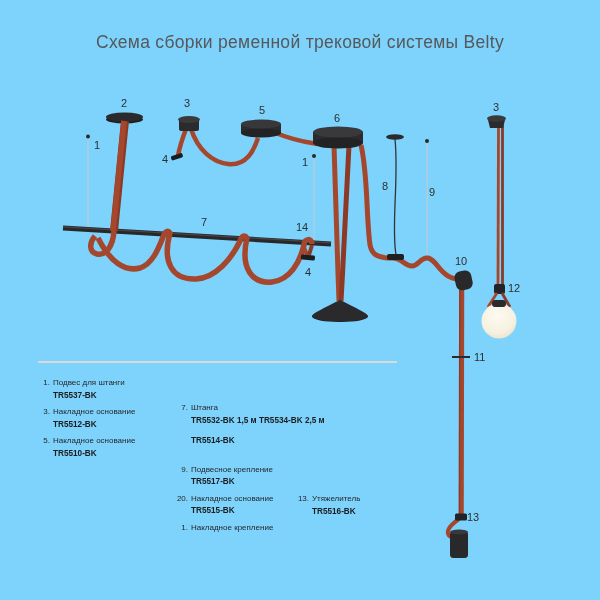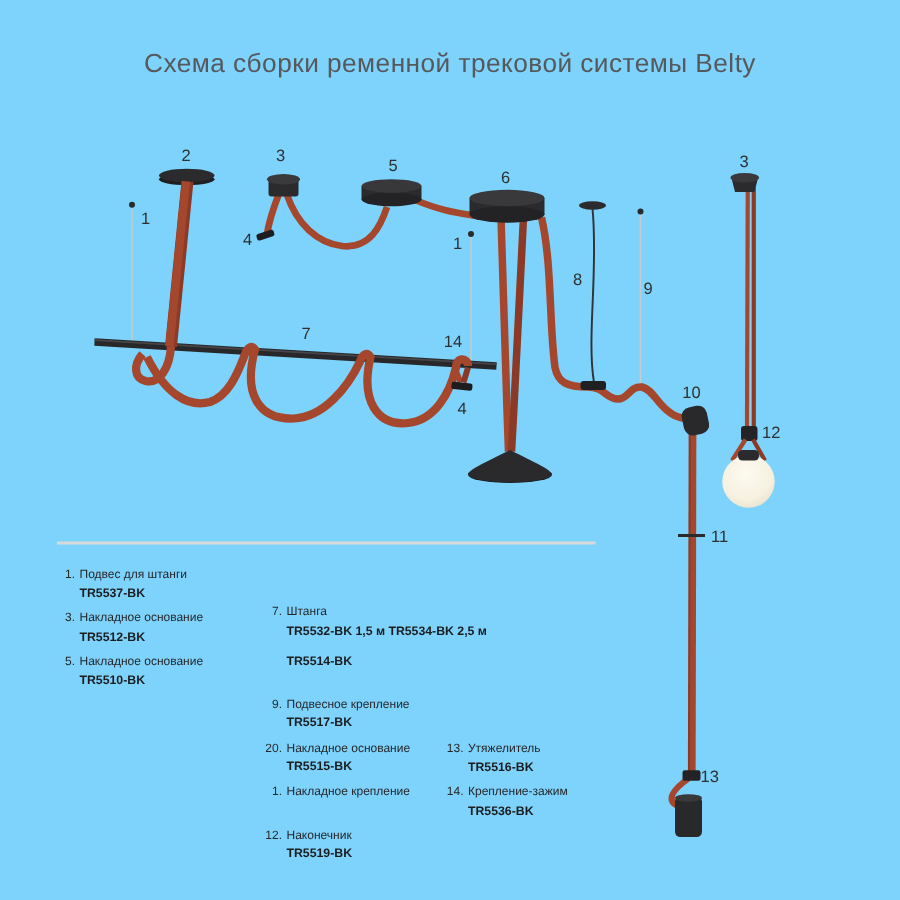--- a/index.html
+++ b/index.html
@@ -199,30 +199,22 @@
       <div><span class="num">9.</span><span>Подвесное крепление</span></div>
       <div class="code">TR5517-BK</div>
     </div>
     <div class="leg-item">
       <div><span class="num">20.</span><span>Накладное основание</span></div>
       <div class="code">TR5515-BK</div>
     </div>
     <div class="leg-item">
       <div><span class="num">1.</span><span>Накладное крепление</span></div>
     </div>
-    <div class="leg-item">
-      <div><span class="num">12.</span><span>Наконечник</span></div>
-      <div class="code">TR5519-BK</div>
-    </div>
   </div>
 
   <div class="leg-col" id="col3">
     <div class="leg-item">
       <div><span class="num">13.</span><span>Утяжелитель</span></div>
       <div class="code">TR5516-BK</div>
     </div>
-    <div class="leg-item">
-      <div><span class="num">14.</span><span>Крепление-зажим</span></div>
-      <div class="code">TR5536-BK</div>
-    </div>
   </div>
 
 </div>
 
 </body></html>

